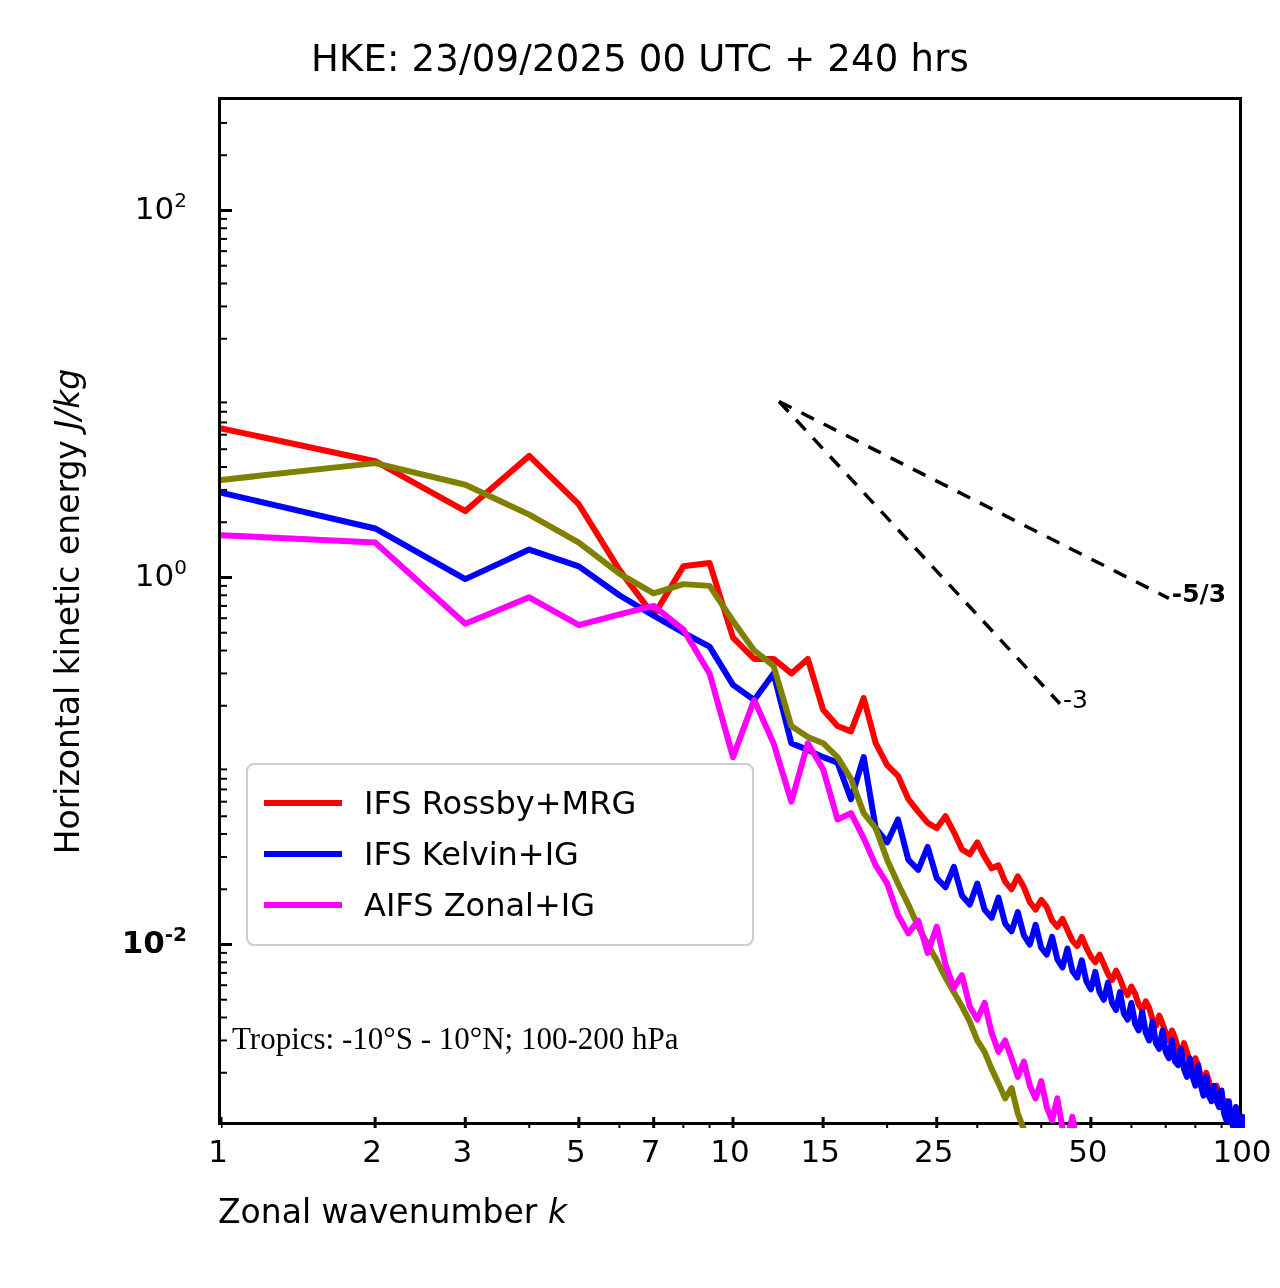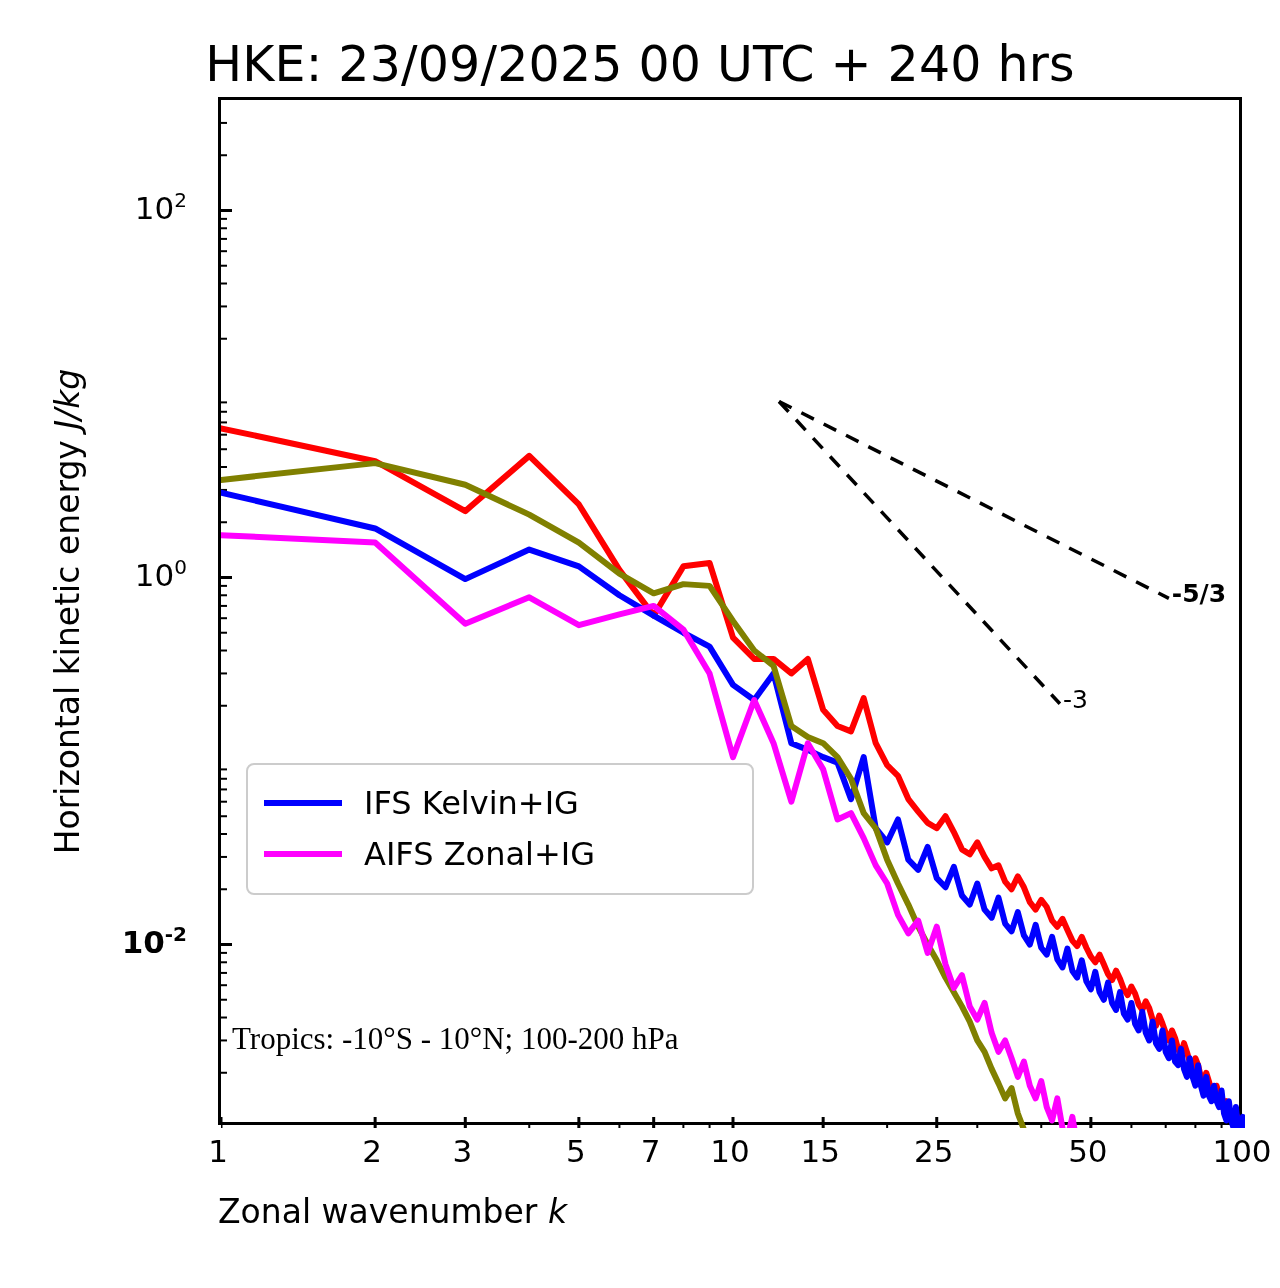--- a/index.html
+++ b/index.html
@@ -1,20 +1,20 @@
 <!DOCTYPE html>
 <html><head>
 <meta charset="utf-8">
 <style>
   html,body{margin:0;padding:0;background:#ffffff;}
   body{width:1280px;height:1288px;overflow:hidden;
        font-family:"DejaVu Sans","Liberation Sans",sans-serif;color:#000;}
   #root{position:relative;width:1280px;height:1288px;}
   #chart-title{position:absolute;left:0;top:40px;width:1280px;text-align:center;
-       font-size:49px;letter-spacing:.2px;line-height:1;}
+       font-size:37px;letter-spacing:.2px;line-height:1;}
   #ylabel{position:absolute;left:-283px;top:592px;width:700px;text-align:center;
        transform:rotate(-90deg);transform-origin:50% 50%;font-size:33px;white-space:nowrap;}
   #ylabel .u{font-style:italic;}
   #xlabel{position:absolute;left:218px;top:1192px;width:1024px;text-align:left;
        font-size:33px;}
   #xlabel .u{font-style:italic;}
   #plot{position:absolute;left:218px;top:97px;width:1024px;height:1028px;
        border:3px solid #000;box-sizing:border-box;background:#fff;}
   #svg{position:absolute;left:0;top:0;width:1024px;height:1028px;}
   .ytl{position:absolute;right:0;text-align:right;font-size:31px;white-space:nowrap;
@@ -151,20 +151,24 @@
       <div class="xtl" style="left: 1087.87px;">50</div>
       <div class="xtl" style="left: 1242px;">100</div>
     </div>
   <div id="slopelabels">
       <div class="slopelab" style="left: 1171.84px; top: 579.318px; font-weight: bold;">-5/3</div>
       <div class="slopelab" style="left: 1062.91px; top: 684.784px;">-3</div>
     </div>
 
   <div id="legend">
       <div class="lgrow">
+        <div class="lgline" style="background: rgb(255, 0, 0);"></div>
+        <div class="lglab">IFS Rossby+MRG</div>
+      </div>
+      <div class="lgrow">
         <div class="lgline" style="background: rgb(0, 0, 255);"></div>
         <div class="lglab">IFS Kelvin+IG</div>
       </div>
       <div class="lgrow">
         <div class="lgline" style="background: rgb(255, 0, 255);"></div>
         <div class="lglab">AIFS Zonal+IG</div>
       </div>
     </div>
 
   <div id="subnote">Tropics: -10°S - 10°N; 100-200 hPa</div>

